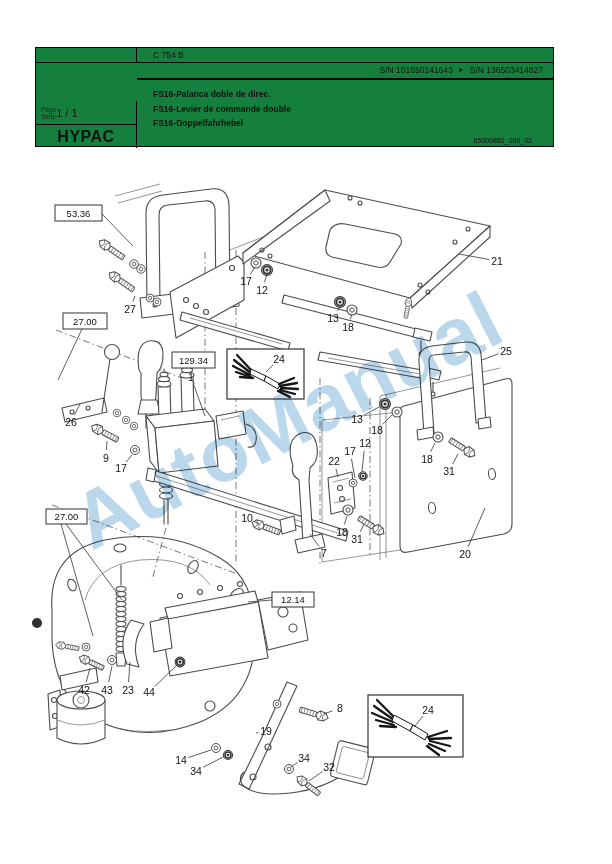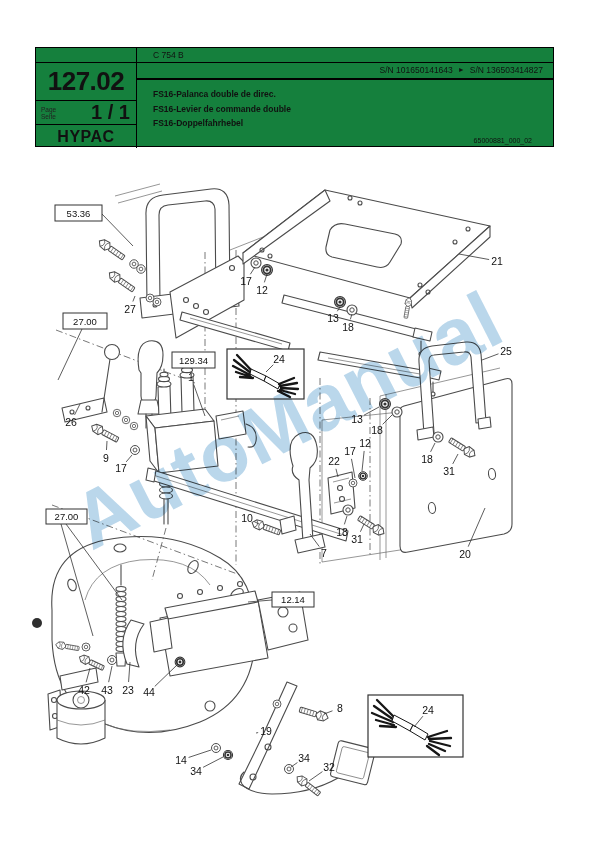--- a/index.html
+++ b/index.html
@@ -14,21 +14,21 @@
               font-size:8.5px;line-height:14px;padding-left:16px;}
   #cell-serial{left:101px;top:15px;right:0;height:17px;border-bottom:2px solid #000;
                font-size:8.5px;line-height:15px;text-align:right;padding-right:10px;white-space:nowrap;}
   #cell-serial .arr{font-size:7px;margin:0 5px;position:relative;top:-1px;}
   #cell-section{left:0;top:15px;width:101px;height:38px;border-right:1px solid #000;border-bottom:1px solid #000;
                 display:flex;align-items:center;justify-content:center;
                 font-size:26px;font-weight:bold;letter-spacing:-.5px;}
   #cell-page{left:0;top:53px;width:101px;height:24px;border-right:1px solid #000;border-bottom:1px solid #000;
              display:flex;align-items:center;}
   #cell-page .pg-labels{font-size:6.5px;line-height:7px;padding-left:5px;color:#222;}
-  #cell-page .pg-value{font-size:20px;font-weight:bold;flex:1;text-align:right;padding-right:6px;}
+  #cell-page .pg-value{font-size:11px;font-weight:normal;flex:1;text-align:left;padding-right:6px;}
   #cell-brand{left:0;top:77px;width:101px;height:23px;border-right:1px solid #000;
               display:flex;align-items:center;justify-content:center;
               font-size:16px;font-weight:bold;letter-spacing:.5px;}
   #cell-desc{left:101px;top:32px;right:0;bottom:0;padding:7px 0 0 16px;}
   .title-line{font-size:8.5px;font-weight:bold;line-height:14.5px;white-space:nowrap;}
   #doc-number{position:absolute;right:21px;bottom:2px;font-size:7px;font-weight:normal;}
   
   #dwg{position:absolute;left:0;top:0;width:612px;height:864px;z-index:1;}
   .ln{fill:none;stroke:#4b4b4b;stroke-width:1.1;stroke-linejoin:round;stroke-linecap:round;}
   .lnf{fill:#fff;stroke:#4b4b4b;stroke-width:1.1;stroke-linejoin:round;}
@@ -46,31 +46,30 @@
 </style>
 </head>
 <body>
 
 <div id="hdr">
   <div class="cell" id="cell-empty"></div>
   <div class="cell" id="cell-model">C 754 B</div>
   <div class="cell" id="cell-serial">
     <span>S/N 101650141643</span><span class="arr">►</span><span>S/N 136503414827</span>
   </div>
-  <div class="cell" id="cell-section">127.02</div>
   <div class="cell" id="cell-page">
     <div class="pg-labels">
       <div>Page</div>
       <div>Seite</div>
     </div>
     <div class="pg-value">1 / 1</div>
   </div>
   <div class="cell" id="cell-brand">HYPAC</div>
   <div class="cell" id="cell-desc">
-    <div class="title-line">FS16-Palanca double de direc.</div>
+    <div class="title-line">FS16-Palanca doble de direc.</div>
     <div class="title-line">FS16-Levier de commande double</div>
     <div class="title-line">FS16-Doppelfahrhebel</div>
     <div id="doc-number">65000881_000_02</div>
   </div>
 </div>
 
 <svg id="dwg" viewBox="0 0 612 864">
   <defs>
     <g id="bolt">
       <path d="M-7,-4 L-10.5,0 L-7,4 L-1,4.6 L2.5,0 L-1,-4.6 Z" fill="#fff" stroke="#4b4b4b" stroke-width="1"></path>

